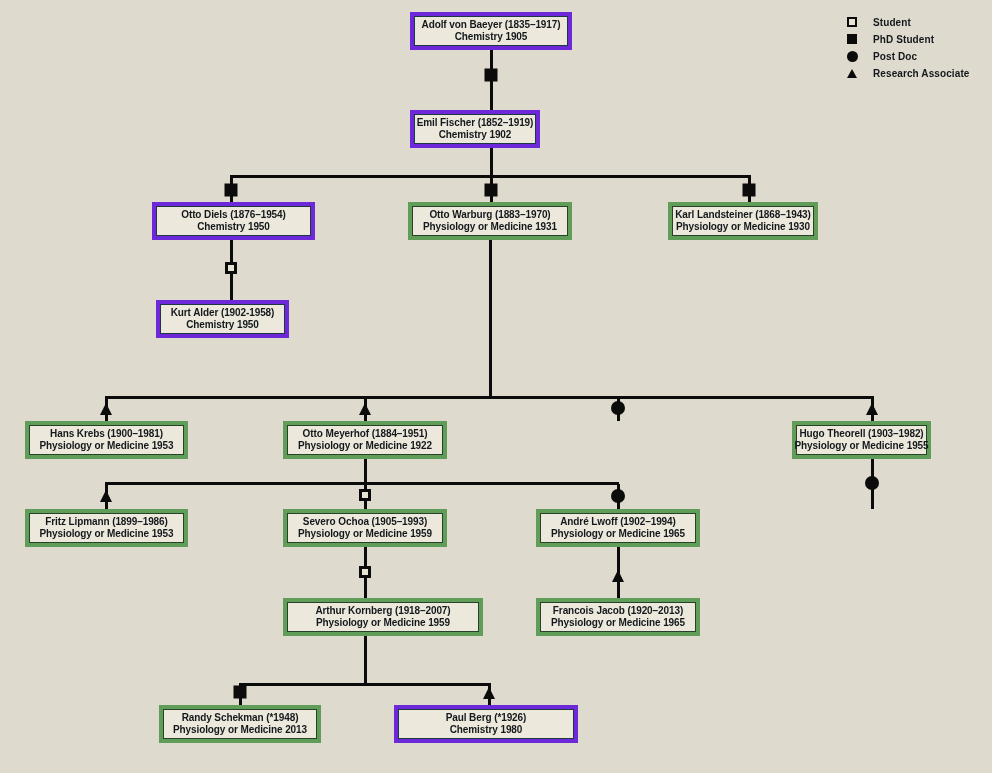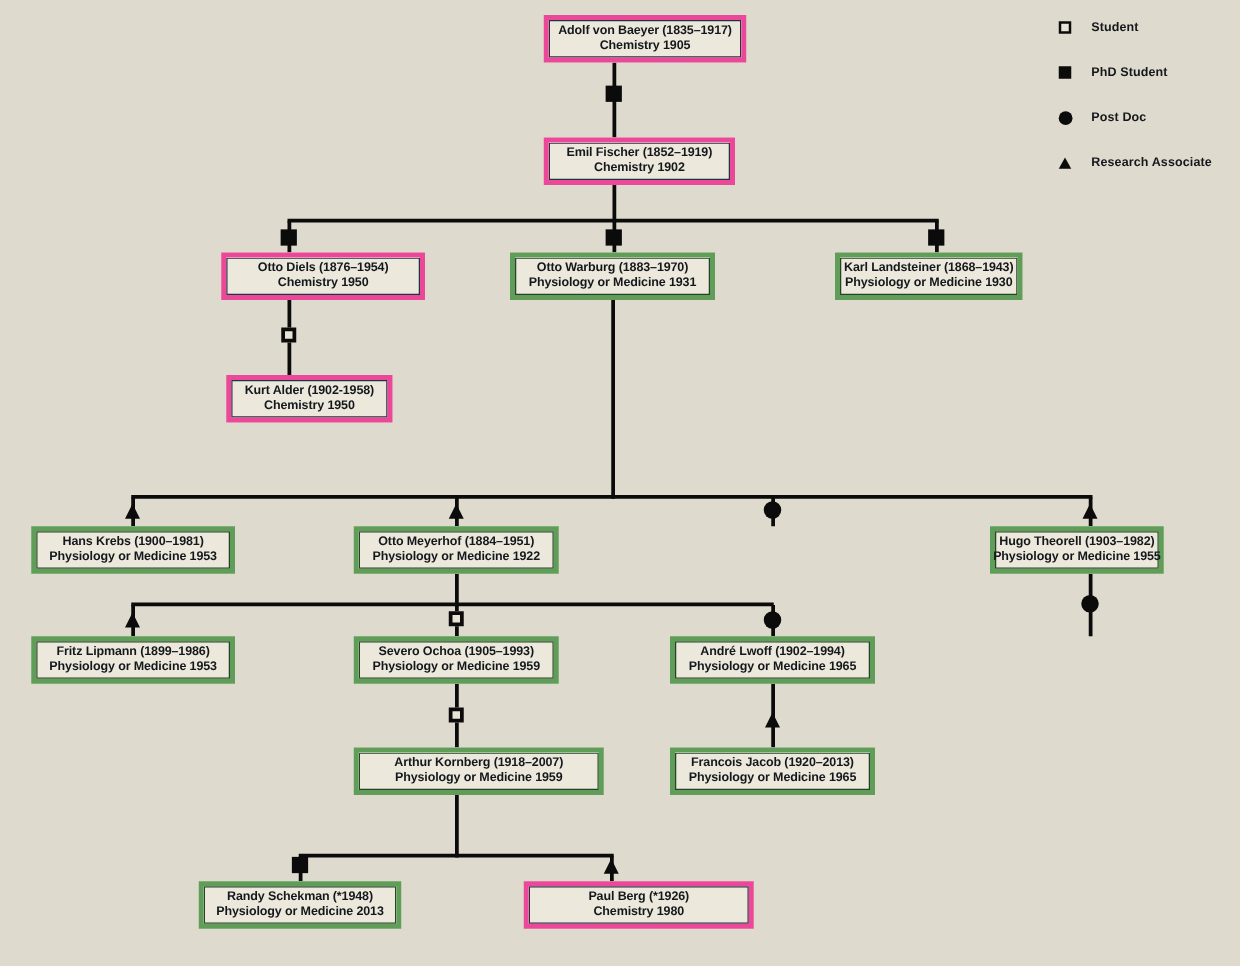--- a/index.html
+++ b/index.html
@@ -6,31 +6,31 @@
   body{font-family:"Liberation Sans",sans-serif;}
   #canvas{
     position:relative;width:992px;height:773px;background:#dedacd;overflow:hidden;
   }
   .node{
     position:absolute;height:38px;box-sizing:border-box;background:#ece9dc;
     display:flex;flex-direction:column;justify-content:center;align-items:center;
     text-align:center;color:#14181c;font-weight:bold;font-size:10px;line-height:12.5px;
     letter-spacing:-0.1px;white-space:nowrap;z-index:3;
   }
-  .node.chem{border:4px solid #ec4899;box-shadow:inset 0 0 0 1px #1d3640;margin-left:25px;}
+  .node.chem{border:4px solid #6d28d9;box-shadow:inset 0 0 0 1px #1d3640;}
   .node.med{border:4px solid #5f9d58;box-shadow:inset 0 0 0 1px #28422a;}
   .vline,.hline{position:absolute;background:#0b0b0b;z-index:1;}
   .vline{width:3px;}
   .hline{height:3px;}
   .marker{position:absolute;transform:translate(-50%,-50%);z-index:2;}
   .sq-filled{width:13px;height:13px;background:#0b0b0b;}
   .sq-open{width:12px;height:12px;box-sizing:border-box;background:#e7e4d6;border:3px solid #0b0b0b;}
   .circle{width:14px;height:14px;border-radius:50%;background:#0b0b0b;}
   .tri{width:0;height:0;border-left:6.5px solid transparent;border-right:6.5px solid transparent;border-bottom:12px solid #0b0b0b;}
-  .legend{position:absolute;left:845px;top:16px;display:flex;flex-direction:column;gap:24px;z-index:4;}
+  .legend{position:absolute;left:845px;top:16px;display:flex;flex-direction:column;gap:5px;z-index:4;}
   .lrow{display:flex;align-items:center;height:12px;}
   .licon{display:inline-flex;width:14px;justify-content:center;align-items:center;margin-right:14px;}
   .licon .sq-filled{width:10px;height:10px;}
   .licon .sq-open{width:10px;height:10px;border-width:2.5px;}
   .licon .circle{width:11px;height:11px;}
   .licon .tri{border-left-width:5px;border-right-width:5px;border-bottom-width:9px;}
   .llabel{font-size:10px;font-weight:bold;color:#14181c;letter-spacing:0.1px;white-space:nowrap;}
 </style>
 </head>
 <body>
@@ -77,21 +77,21 @@
   <div class="marker circle" style="left:872px;top:483px"></div>
   <div class="marker sq-open" style="left:365px;top:572px"></div>
   <div class="marker tri" style="left:618px;top:576px"></div>
   <div class="marker sq-filled" style="left:240px;top:692px"></div>
   <div class="marker tri" style="left:489px;top:693px"></div>
 
   <div class="node chem" style="left:410px;top:12px;width:162px">
     <div>Adolf von Baeyer (1835–1917)</div>
     <div>Chemistry 1905</div>
   </div>
-  <div class="node chem" style="left:410px;top:110px;width:153px">
+  <div class="node chem" style="left:410px;top:110px;width:130px">
     <div>Emil Fischer (1852–1919)</div>
     <div>Chemistry 1902</div>
   </div>
   <div class="node chem" style="left:152px;top:202px;width:163px">
     <div>Otto Diels (1876–1954)</div>
     <div>Chemistry 1950</div>
   </div>
   <div class="node med" style="left:408px;top:202px;width:164px">
     <div>Otto Warburg (1883–1970)</div>
     <div>Physiology or Medicine 1931</div>

